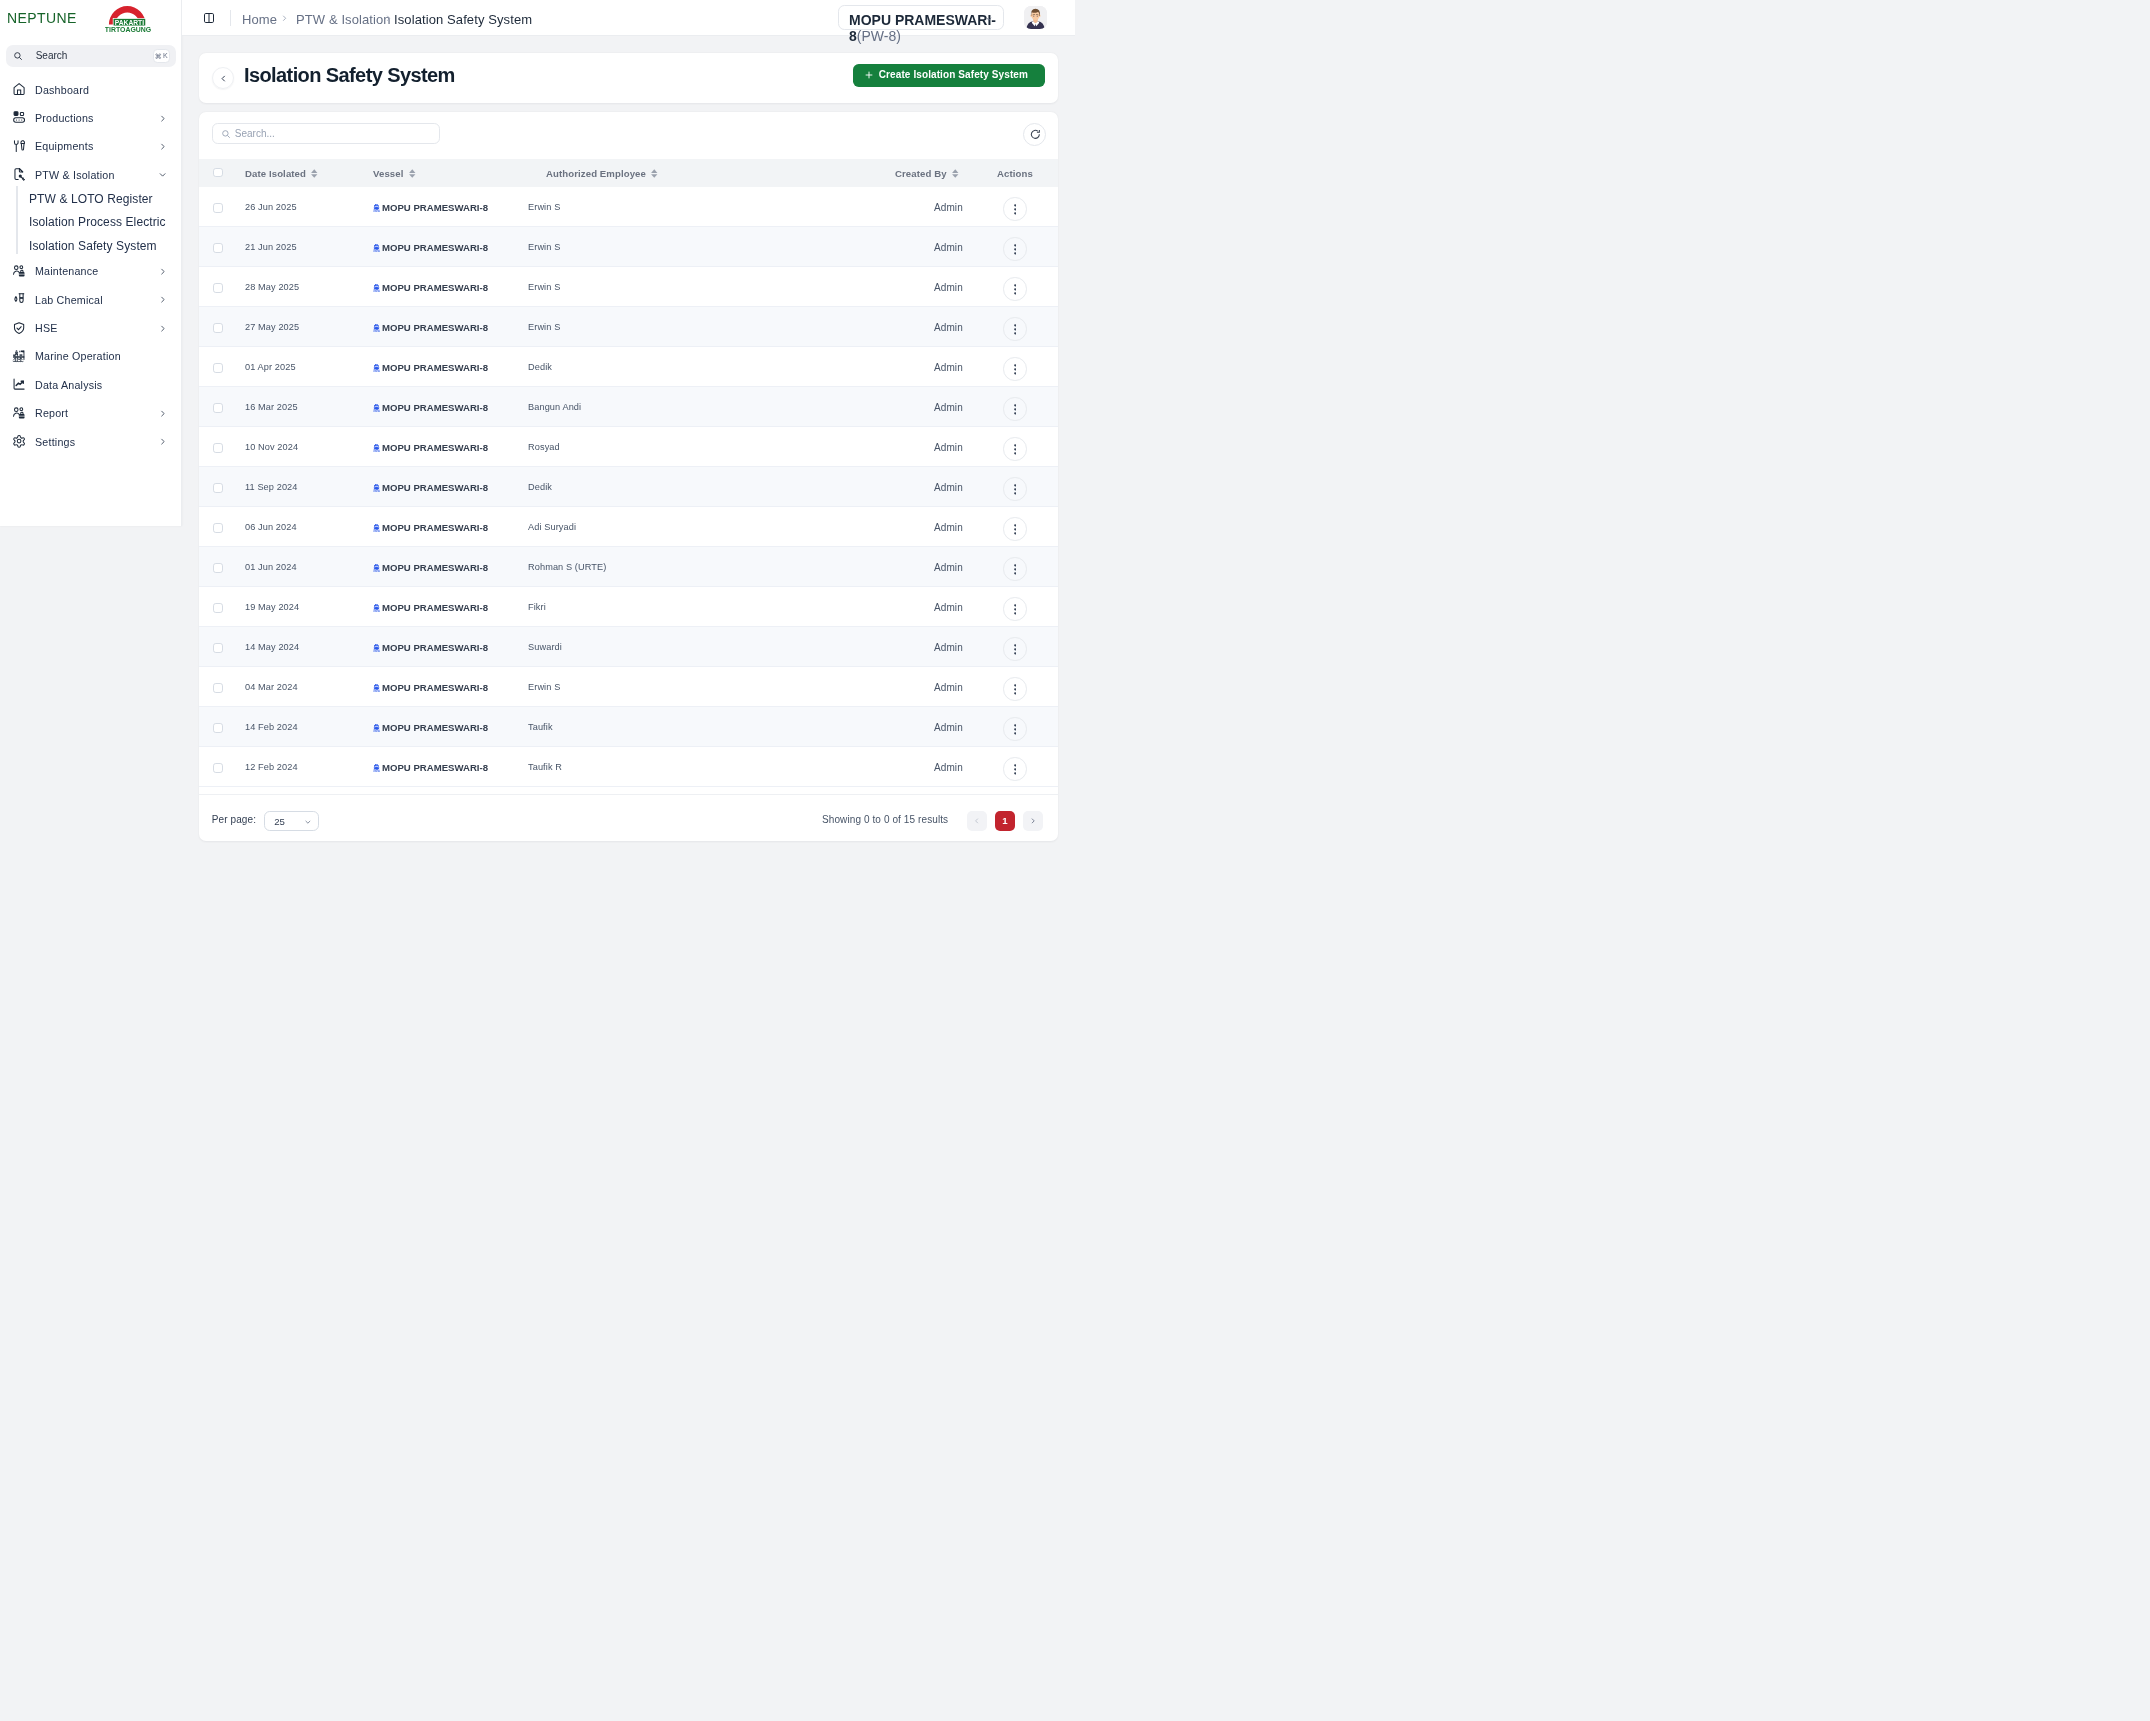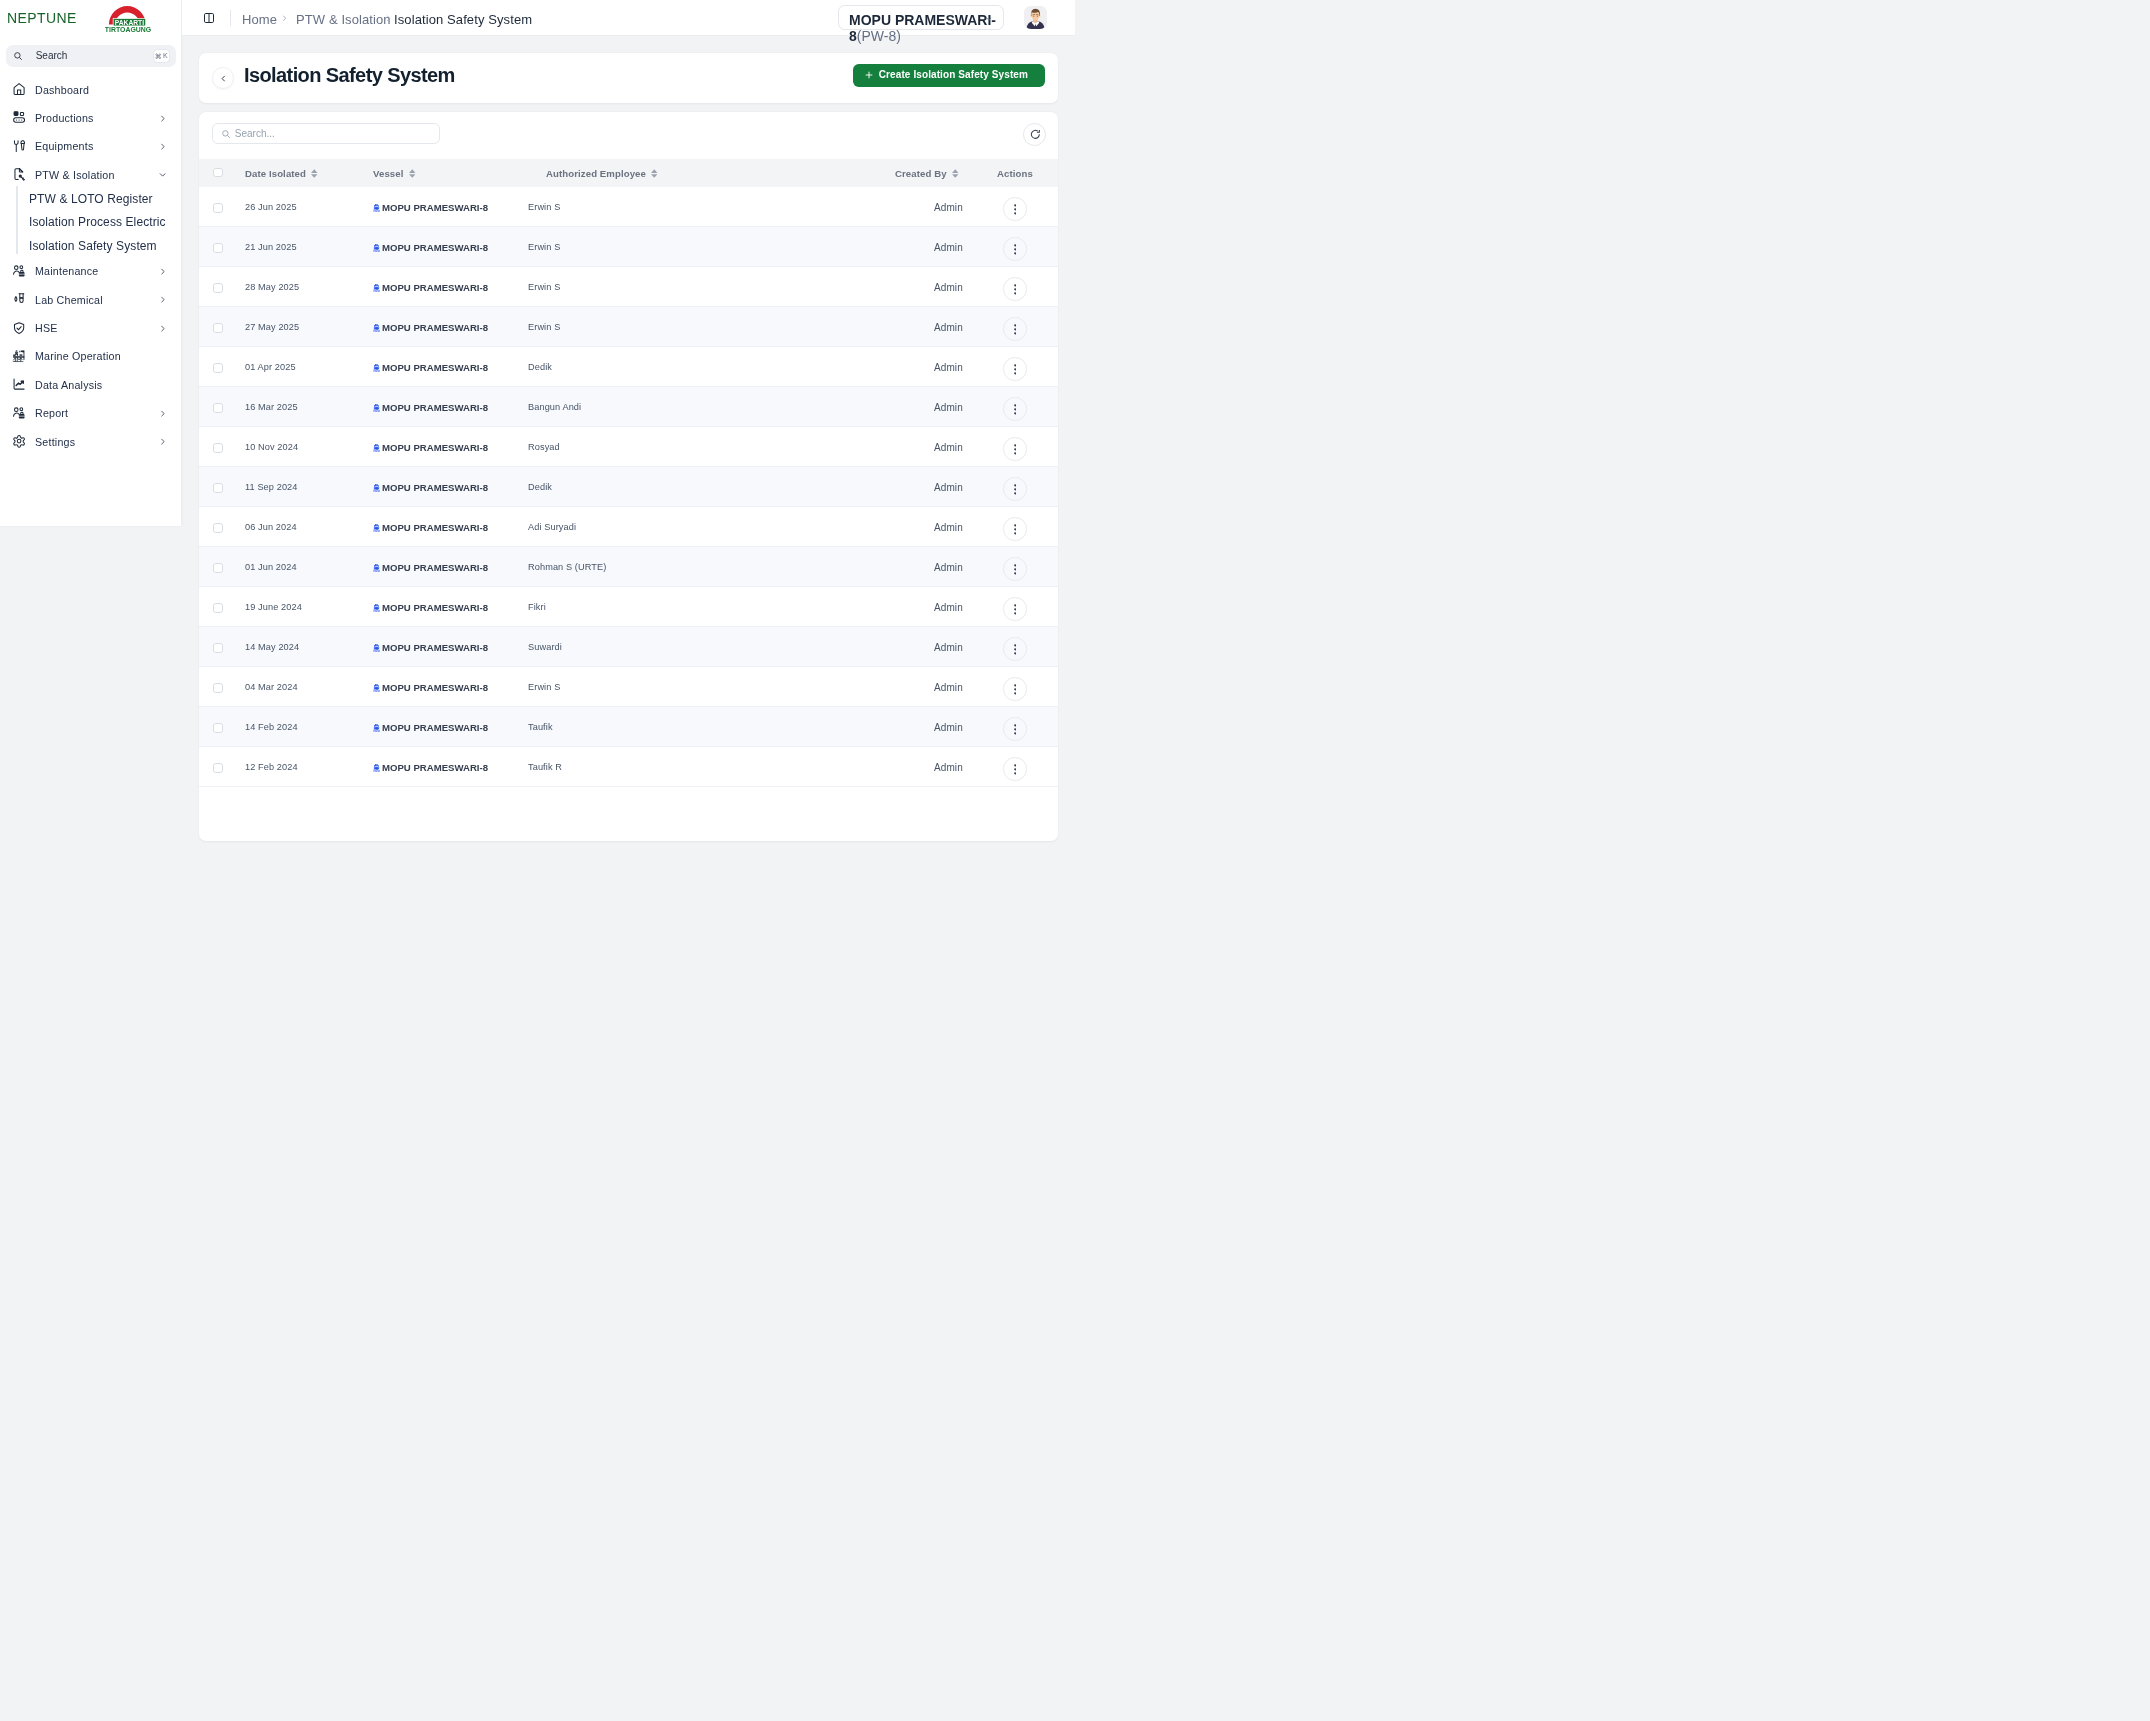--- a/index.html
+++ b/index.html
@@ -524,21 +524,21 @@
         <span class="dots" style="top:10px">
           <svg class="abs" style="left:10px;top:6px" width="2.4" height="10.7" viewBox="0 0 3.4 15" fill="#344054">
             <circle cx="1.7" cy="1.8" r="1.55"></circle>
             <circle cx="1.7" cy="7.5" r="1.55"></circle>
             <circle cx="1.7" cy="13.2" r="1.55"></circle>
           </svg>
         </span>
       </div>
       <div class="trow">
         <span class="cb" style="top:16.4px"></span>
-        <span class="c-date" style="top:15.4px">19 June 2024</span>
+        <span class="c-date" style="top:15.4px">19 May 2024</span>
         <svg class="ship" style="top:17px" width="7.1" height="8" viewBox="0 0 24 27" fill="none" stroke="#2b58ea" stroke-width="2.1">
           <rect x="8.8" y="1.2" width="6.4" height="5"></rect>
           <rect x="5.6" y="4.8" width="12.8" height="5.6"></rect>
           <path d="M2 12.4 q10 -5 20 0 q-1.4 6 -10 6.6 q-8.6 -0.6 -10 -6.6 Z" fill="#2b58ea" stroke="none"></path>
           <path d="M1.2 20.6 q2.7 -3.4 5.4 0 q2.7 3.4 5.4 0 q2.7 -3.4 5.4 0 q2.7 3.4 5.4 0" stroke-width="2.3"></path>
           <path d="M1.2 25 q2.7 -3.4 5.4 0 q2.7 3.4 5.4 0 q2.7 -3.4 5.4 0 q2.7 3.4 5.4 0" stroke-width="2.3"></path>
         </svg>
         <span class="c-vessel" style="top:15px">MOPU PRAMESWARI-8</span>
         <span class="c-emp" style="top:15.4px">Fikri</span>
         <span class="c-admin" style="top:15.4px">Admin</span>
@@ -629,14 +629,35 @@
         <span class="dots" style="top:10px">
           <svg class="abs" style="left:10px;top:6px" width="2.4" height="10.7" viewBox="0 0 3.4 15" fill="#344054">
             <circle cx="1.7" cy="1.8" r="1.55"></circle>
             <circle cx="1.7" cy="7.5" r="1.55"></circle>
             <circle cx="1.7" cy="13.2" r="1.55"></circle>
           </svg>
         </span>
       </div>
     </div>
 
+  <div class="tfoot">
+    <span class="abs" style="left:12.8px;top:18.5px;color:#344054;letter-spacing:0.1px">Per page:</span>
+    <span class="abs" style="left:65px;top:16px;width:55px;height:20px;border:0.7px solid #d6dce4;border-radius:5.7px;">
+      <span class="abs" style="left:9.2px;top:3.6px;font-size:9.6px;color:#344054">25</span>
+      <svg class="abs" style="left:39px;top:6.4px" width="7.8" height="7.8" viewBox="0 0 24 24" fill="none" stroke="#667085" stroke-width="2.4">
+          <polyline points="5 9 12 16 19 9"></polyline>
+        </svg>
+    </span>
+    <span class="abs" style="left:623px;top:18.5px;color:#475467;letter-spacing:0.1px">Showing 0 to 0 of 15 results</span>
+    <span class="pgbtn" style="left:768px">
+      <svg class="abs" style="left:6.4px;top:6.4px" width="7.8" height="7.8" viewBox="0 0 24 24" fill="none" stroke="#b9bfca" stroke-width="2.6">
+          <polyline points="15 5 8 12 15 19"></polyline>
+        </svg>
+    </span>
+    <span class="pgbtn red" style="left:796px">1</span>
+    <span class="pgbtn" style="left:824px">
+      <svg class="abs" style="left:6.4px;top:6.4px" width="7.8" height="7.8" viewBox="0 0 24 24" fill="none" stroke="#667085" stroke-width="2.6">
+          <polyline points="9 5 16 12 9 19"></polyline>
+        </svg>
+    </span>
+  </div>
 </div>
 
 
 </body></html>

